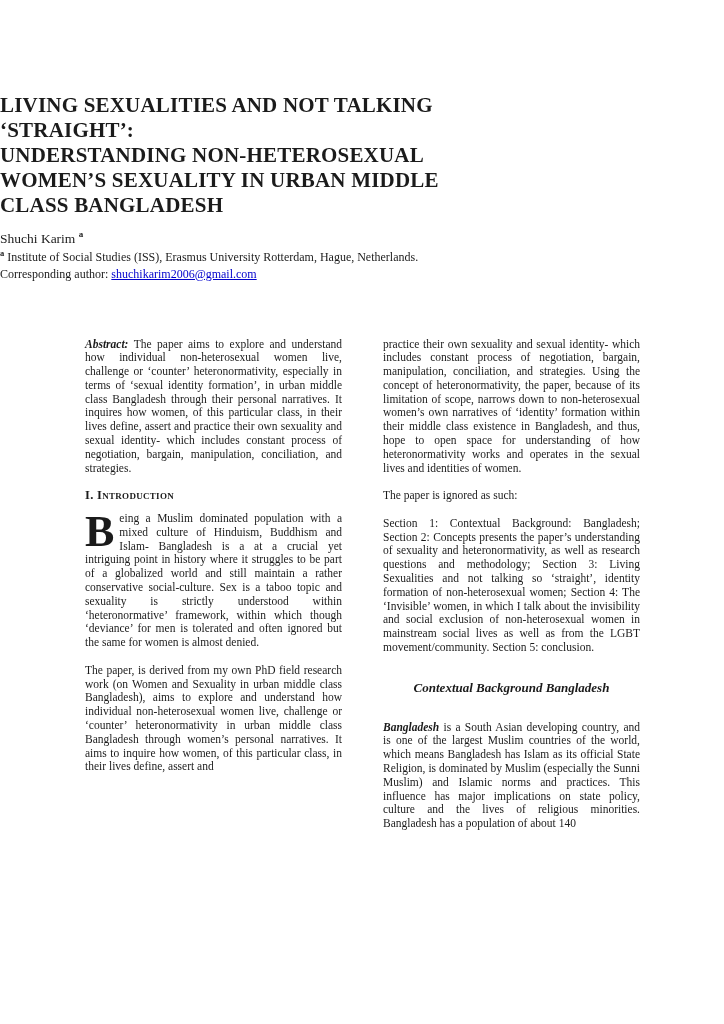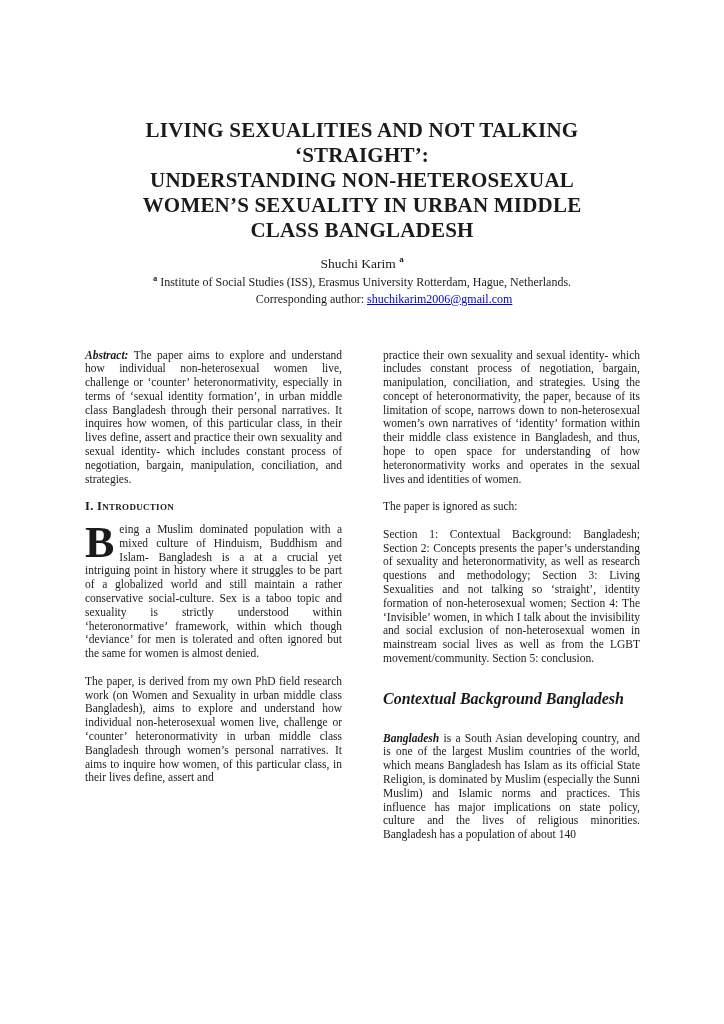--- a/index.html
+++ b/index.html
@@ -6,37 +6,37 @@
   html, body { background: #ffffff; }
   .page {
     position: relative;
     width: 724px;
     height: 1024px;
     background: #ffffff;
     font-family: "Liberation Serif", serif;
     color: #1b1b1b;
     overflow: hidden;
   }
-  .header { text-align: center; padding-top: 118px; }
+  .header { text-align: left; padding-top: 93px; }
   .title {
     font-size: 21px;
     font-weight: bold;
     line-height: 25px;
     letter-spacing: 0.2px;
   }
   .byline { margin-top: 11px; font-size: 13.5px; }
   .byline sup { font-size: 9px; font-weight: bold; }
   .affiliation { margin-top: 1px; font-size: 12px; }
   .affiliation sup { font-size: 8.5px; font-weight: bold; }
-  .corresponding { margin-top: 2px; font-size: 12px; margin-left: 44px; }
+  .corresponding { margin-top: 2px; font-size: 12px; }
   .email-link { color: #0000cc; text-decoration: underline; cursor: pointer; }
   .copyright { margin-top: 23px; font-size: 10.5px; line-height: 13px; }
   .columns {
     display: flex;
-    margin: 42px 84px 0 85px;
+    margin: 56px 84px 0 85px;
     gap: 41px;
     font-size: 11.5px;
     line-height: 13.8px;
     text-align: justify;
   }
   .col { width: 257px; }
   .col p { margin-bottom: 13.8px; }
   .lead { font-weight: bold; font-style: italic; }
   .intro-heading {
     font-size: 12.5px;
@@ -46,24 +46,24 @@
     margin: 0 0 9px 0;
   }
   .dropcap {
     float: left;
     font-size: 44px;
     line-height: 34px;
     font-weight: bold;
     margin: 3px 5px 0 0;
   }
   .sub-heading {
-    font-size: 16px;
+    font-size: 13px;
     font-weight: bold;
     font-style: italic;
-    text-align: left;
+    text-align: center;
     margin: 26px 0 26px 0;
   }
 </style>
 </head>
 <body>
 
 <div class="page">
 
   <div class="header">
     <h1 class="title">

